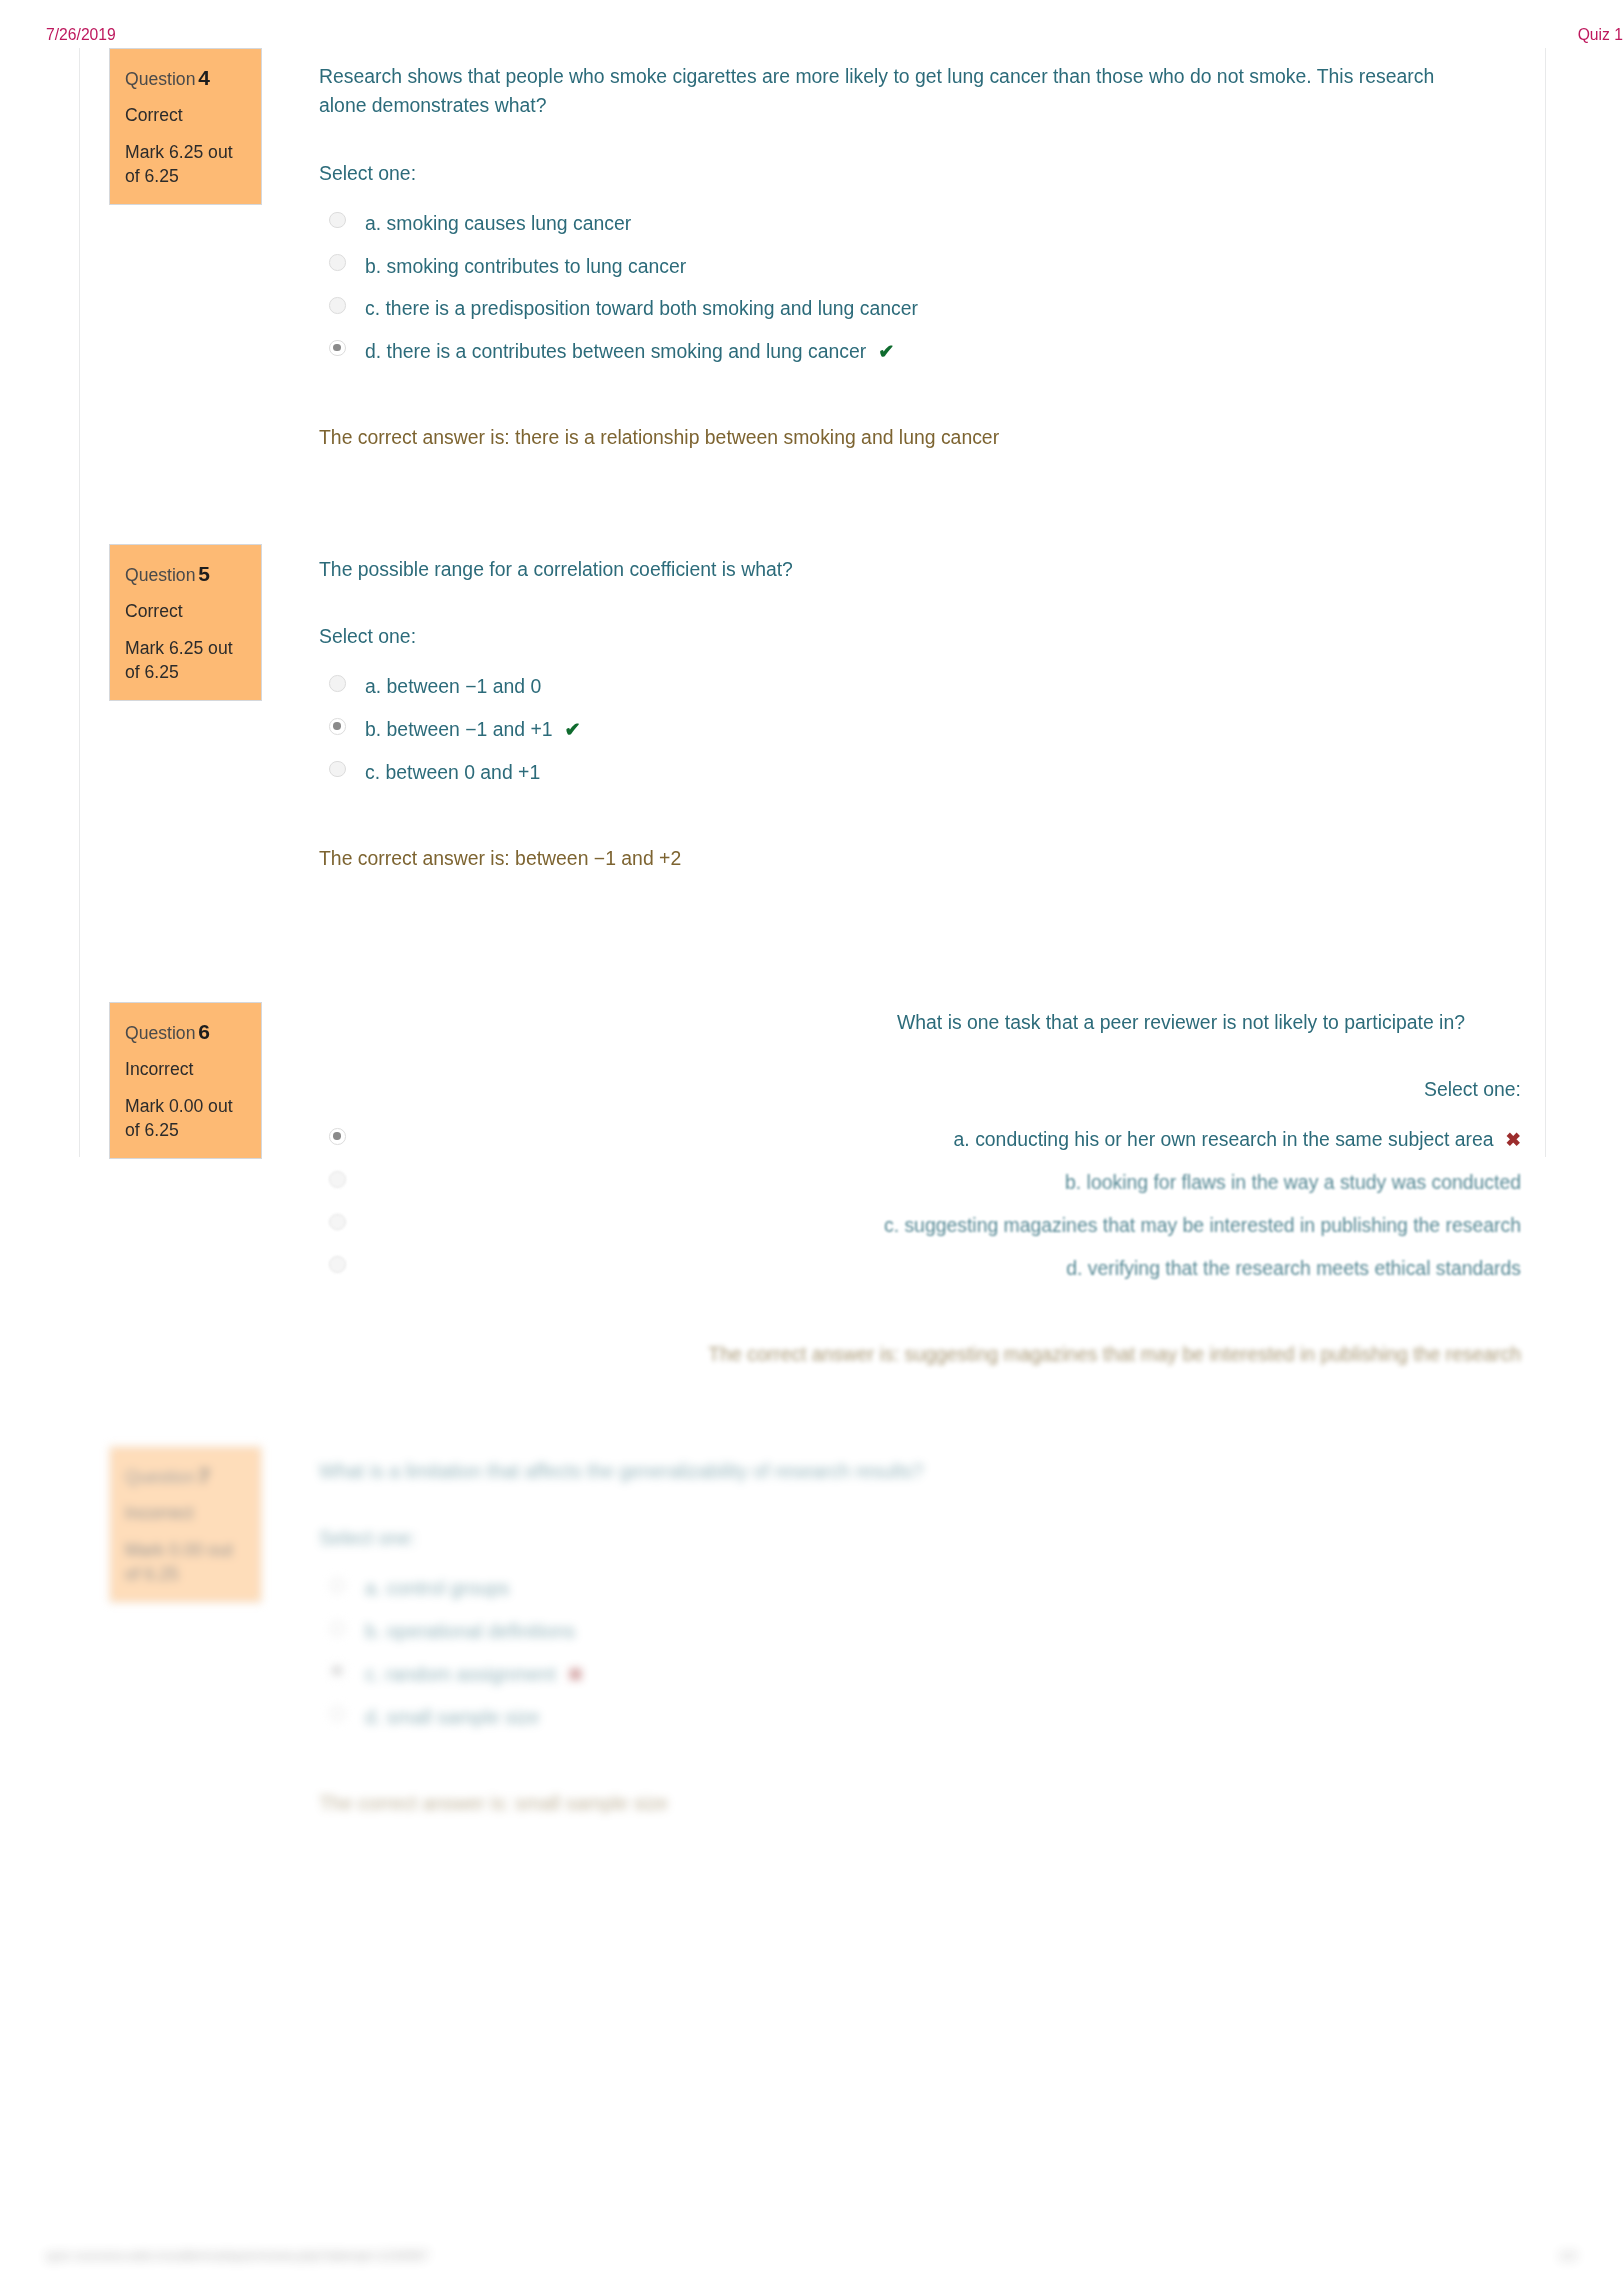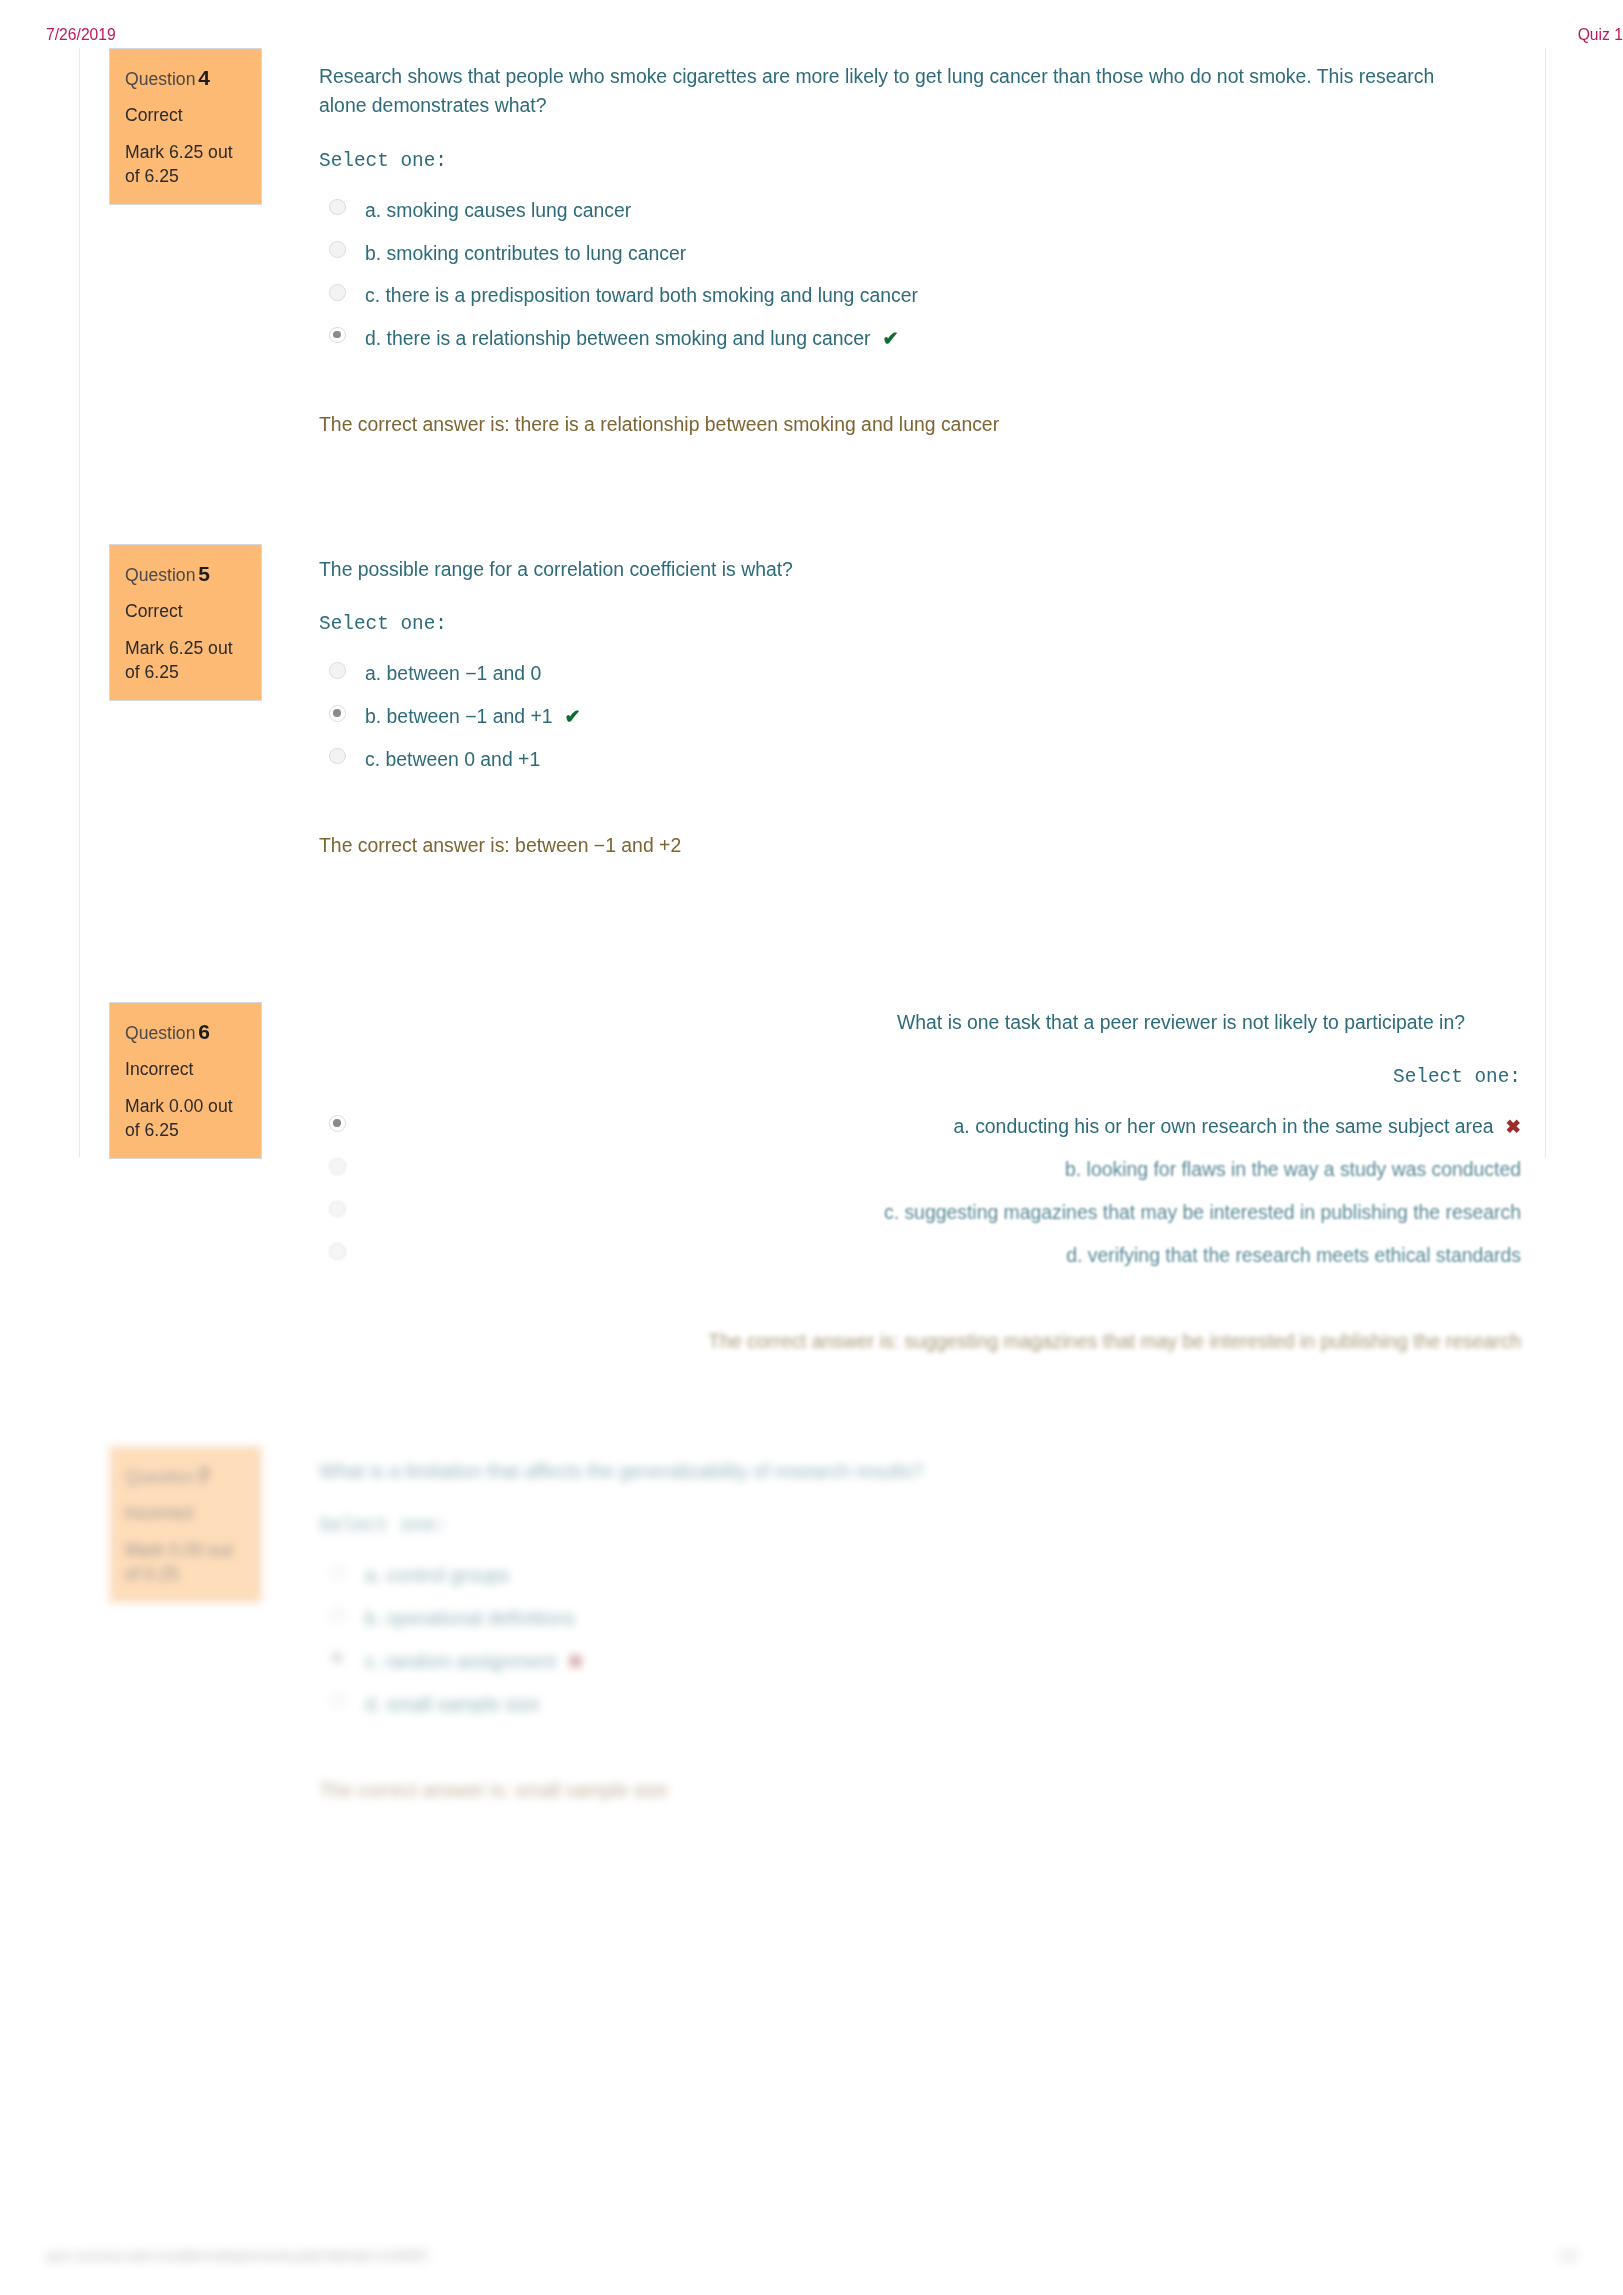--- a/index.html
+++ b/index.html
@@ -105,24 +105,23 @@
     left: 319px;
     width: 1202px;
   }
   .qtext {
     font-size: 19.4px;
     line-height: 1.52;
     color: #2c6b7a;
     max-width: 1146px;
   }
   .select-one {
-    margin-top: 29px;
+    margin-top: 41px;
     font-size: 19.4px;
     color: #2c6b7a;
-    font-family: Liberation Mono, monospace;
   }
   .answers {
     margin-top: 25px;
     list-style: none;
     padding: 0;
     margin-left: 0;
   }
   .answer-row {
     position: relative;
     padding-left: 46px;
@@ -241,21 +240,21 @@
         <div class="answer-row">
           <span class="radio"></span>
           <span>b. smoking contributes to lung cancer</span>
         </div>
         <div class="answer-row">
           <span class="radio"></span>
           <span>c. there is a predisposition toward both smoking and lung cancer</span>
         </div>
         <div class="answer-row">
           <span class="radio checked"></span>
-          <span>d. there is a relationship between smoking and lung cancer</span>
+          <span>d. there is a contributes between smoking and lung cancer</span>
           <span class="mark-right">✔</span>
         </div>
       </div>
       <div class="feedback">The correct answer is: there is a relationship between smoking and lung cancer</div>
     </div>
   </div>
 
   <div class="question" style="top:544px;">
     <div class="qinfo" style="top:0;">
       <div class="qinfo-number">

